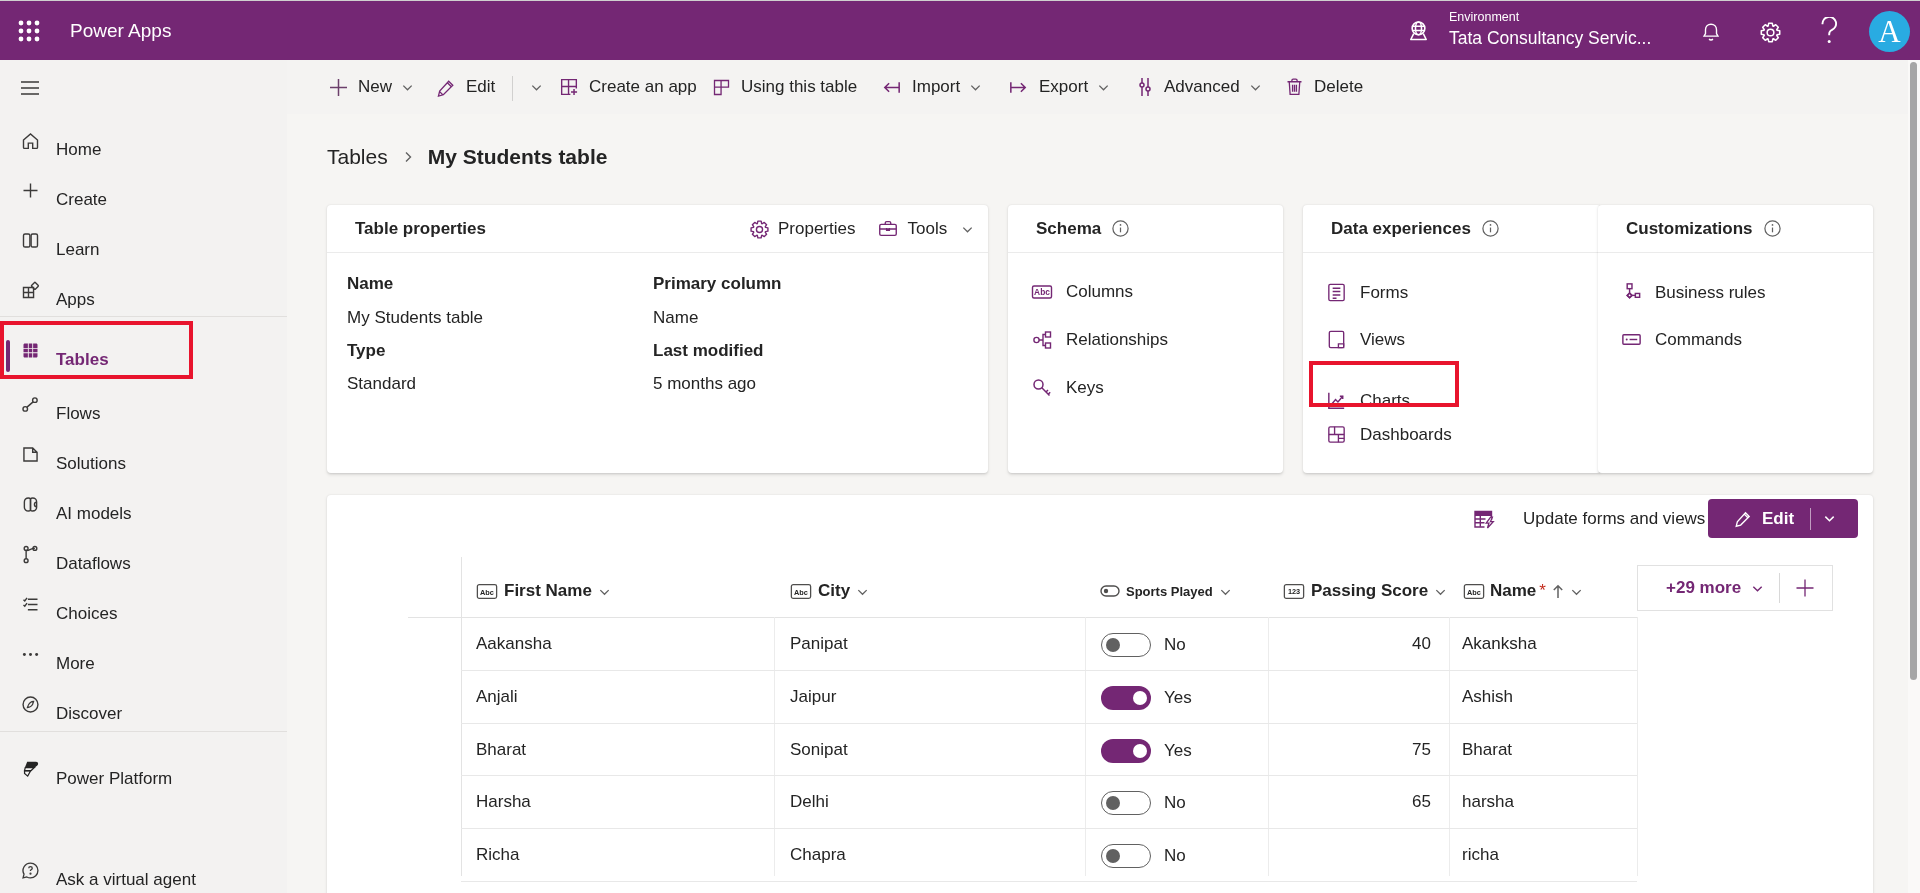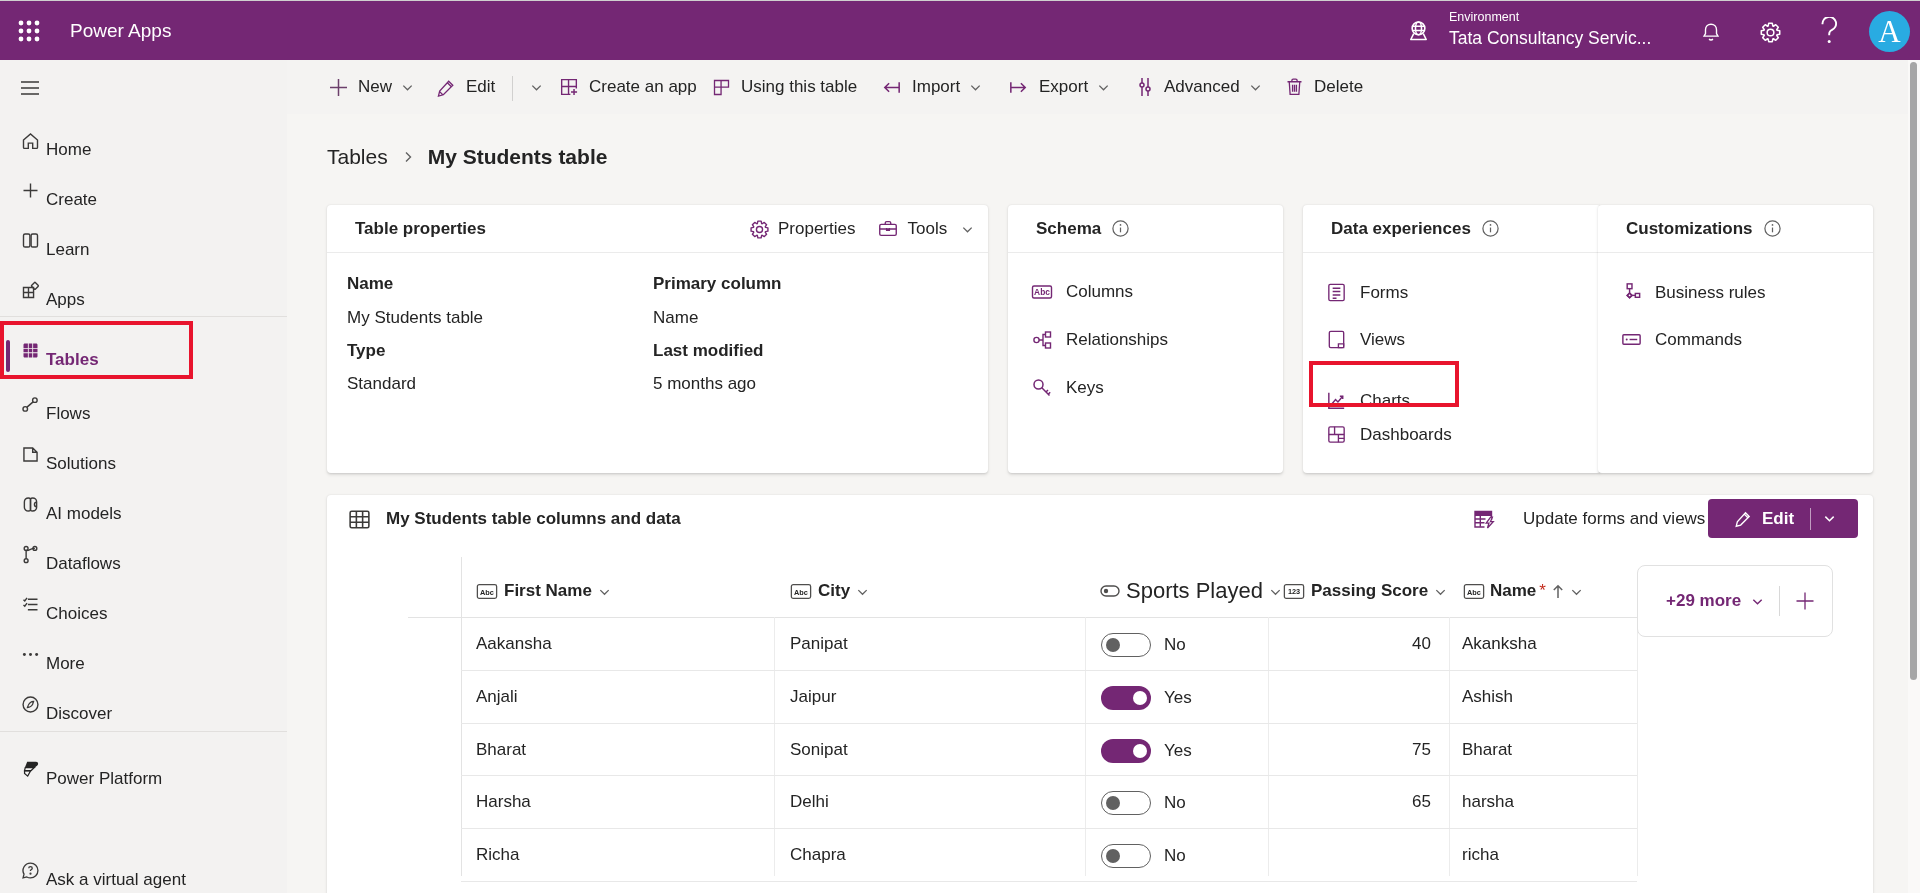--- a/index.html
+++ b/index.html
@@ -15,21 +15,21 @@
 #waffle { position:absolute; left:16px; top:17px; }
 .envlabel { position:absolute; left:1449px; top:9px; color:#fff; font-size:12.5px; }
 .envname  { position:absolute; left:1449px; top:27px; color:#fff; font-size:17.5px; }
 .topicon { position:absolute; top:20px; }
 #avatar { position:absolute; left:1869px; top:10px; width:41px; height:41px; border-radius:50%; background:#29abe2; color:#fff; font-family:"Liberation Serif", serif; font-size:31px; display:flex; align-items:center; justify-content:center; }
 
 
 #sidebar { position:absolute; left:0; top:60px; width:287px; height:833px; background:#f3f2f1; }
 .navitem { position:absolute; left:0; width:287px; height:50px; display:flex; align-items:center; font-size:17px; color:#242424; }
 .navitem .nicon { position:absolute; left:20px; width:21px; height:21px; }
-.navitem .nlabel { position:absolute; left:46px;margin-top:20px; }
+.navitem .nlabel { position:absolute; left:56px;margin-top:20px; }
 .navsep { position:absolute; left:0; width:287px; border-top:1px solid #e1dfdd; }
 
 
 #toolbar { position:absolute; left:287px; top:60px; width:1633px; height:54px; background:#f4f3f2; }
 .tb { position:absolute; top:0; height:54px; display:flex; align-items:center; gap:9px; font-size:17px; color:#242424; }
 .chev { width:13px; height:13px; }
 
 
 #crumb { position:absolute; left:327px; top:145px; font-size:21px; color:#242424; display:flex; align-items:center; }
 
@@ -410,27 +410,20 @@
         <circle cx="7" cy="12" r="1" fill="#742774" stroke="none"></circle>
         <path d="M10 12h8"></path>
       </svg>
     <span>Commands</span>
   </div>
 </div>
 <div class="redbox" style="left:1309px;top:361px;width:150px;height:46px;"></div>
 
 <div class="card" style="left:327px;top:495px;width:1546px;height:420px;">
 
-  <div class="abs row" style="left:20px;top:10px;height:28px;gap:14px;">
-    <svg width="25" height="25" viewBox="0 0 24 24" fill="none" stroke="#3b3a39" stroke-width="1.5">
-        <rect x="3" y="4" width="18" height="16" rx="1.5"></rect>
-        <path d="M3 9.3h18 M3 14.6h18 M9 4v16 M15 4v16"></path>
-      </svg>
-    <span style="font-size:17px;font-weight:bold;">My Students table columns and data</span>
-  </div>
   <div class="abs row" style="left:1145px;top:10px;height:28px;gap:26px;">
     <svg width="25" height="25" viewBox="0 0 25 25" fill="none" stroke="#742774" stroke-width="1.4">
       <rect x="3" y="4.5" width="16.5" height="3.7" fill="#742774" stroke="none"></rect>
       <path d="M19.5 13V4.5H3V20h9.5"></path>
       <path d="M3 8.2h16.5 M3 12h10.5 M3 15.8h9.5 M8.3 8.2v11.6"></path>
       <path d="M18.6 10.2l-4.4 6h2.7l-1.4 4.8 5.8-6.4h-2.8l1.9-4.4z" fill="#faf9f8" stroke-width="1.3"></path>
     </svg>
     <span style="font-size:17px;">Update forms and views</span>
   </div>
   <div class="abs row" style="left:1381px;top:4px;width:150px;height:39px;background:#742774;border-radius:4px;color:#fff;">
@@ -470,21 +463,21 @@
     <span style="font-size:17px;font-weight:bold;">City</span>
     <svg class="chev" viewBox="0 0 14 14" fill="none" stroke="#616161" stroke-width="1.4">
         <path d="M2.5 5.5 7 10 11.5 5.5"></path>
       </svg>
   </div>
   <div class="abs row" style="left:773px;top:84px;height:24px;gap:6px;">
     <svg width="20" height="12" viewBox="0 0 20 12" fill="none" stroke="#4f4e4d" stroke-width="1.4">
         <rect x="1" y="1" width="18" height="10" rx="5"></rect>
         <circle cx="6" cy="6" r="2.2" fill="#4f4e4d" stroke="none"></circle>
       </svg>
-    <span style="font-size:22px;font-weight:normal;">Sports Played</span>
+    <span style="font-size:13px;font-weight:bold;">Sports Played</span>
     <svg class="chev" viewBox="0 0 14 14" fill="none" stroke="#616161" stroke-width="1.4">
         <path d="M2.5 5.5 7 10 11.5 5.5"></path>
       </svg>
   </div>
   <div class="abs row" style="left:956px;top:84px;height:24px;gap:6px;">
     <svg width="22" height="17" viewBox="0 0 24 18" fill="none" stroke="#4f4e4d" stroke-width="1.4">
         <rect x="1.5" y="1.5" width="21" height="15" rx="2"></rect>
         <text x="12" y="12.2" text-anchor="middle" font-size="8" font-weight="bold" fill="#242424" stroke="none" font-family="Liberation Sans">123</text>
       </svg>
     <span style="font-size:17px;font-weight:bold;">Passing Score</span>
@@ -500,21 +493,21 @@
     <span style="font-size:17px;font-weight:bold;">Name</span>
     <span style="color:#c42b1c;font-size:17px;margin-left:-2px;">*</span>
     <svg width="14" height="17" viewBox="0 0 14 17" fill="none" stroke="#616161" stroke-width="1.5">
         <path d="M7 15V3 M2.8 7 7 2.8 11.2 7"></path>
       </svg>
     <svg class="chev" viewBox="0 0 14 14" fill="none" stroke="#616161" stroke-width="1.4">
         <path d="M2.5 5.5 7 10 11.5 5.5"></path>
       </svg>
   </div>
 
-  <div class="abs row" style="left:1310px;top:70px;width:196px;height:72px;border:1px solid #e1e1e1;border-radius:8px;background:#fff;align-items:center;">
+  <div class="abs row" style="left:1310px;top:70px;width:196px;height:46px;border:1px solid #e1e1e1;border-radius:0;background:#fff;align-items:center;">
     <span style="margin-left:28px;font-size:17px;font-weight:bold;color:#742774;">+29 more</span>
     <svg style="margin-left:10px" class="chev" viewBox="0 0 14 14" fill="none" stroke="#742774" stroke-width="1.5">
         <path d="M2.5 5 7 9.5 11.5 5"></path>
       </svg>
     <div style="margin-left:15px;width:1px;height:30px;background:#d8d8d8"></div>
     <svg style="margin-left:14px" width="22" height="22" viewBox="0 0 22 22" stroke="#742774" stroke-width="1.3">
         <path d="M11 2.5v17 M2.5 11h17"></path>
       </svg>
   </div>
 

